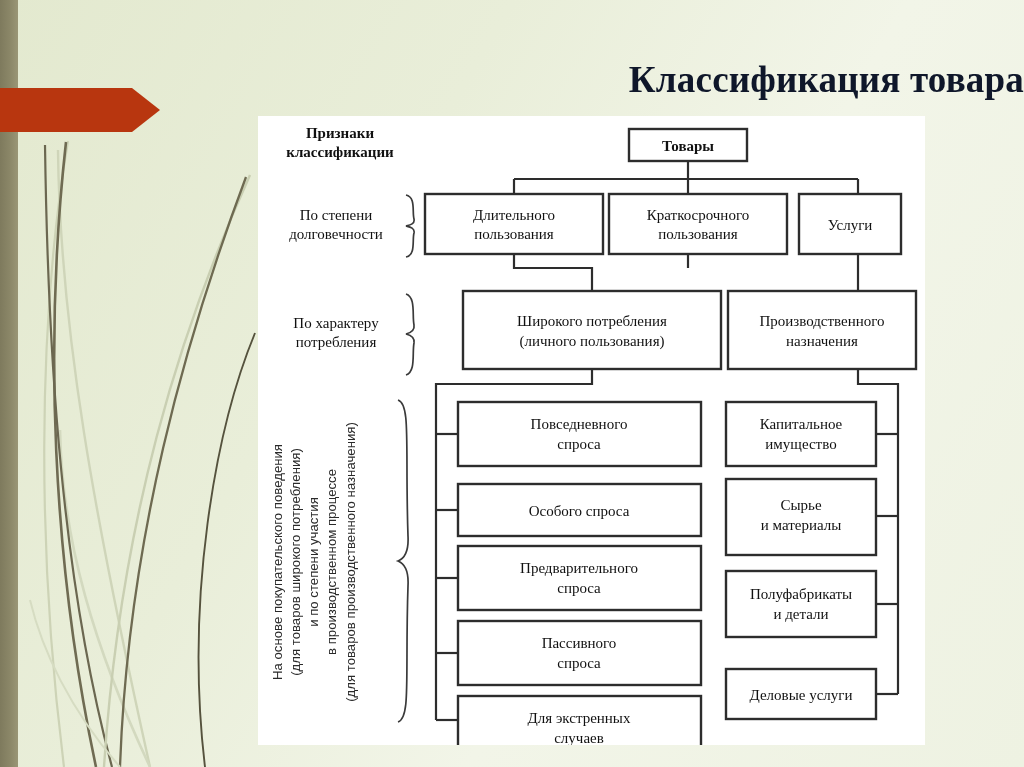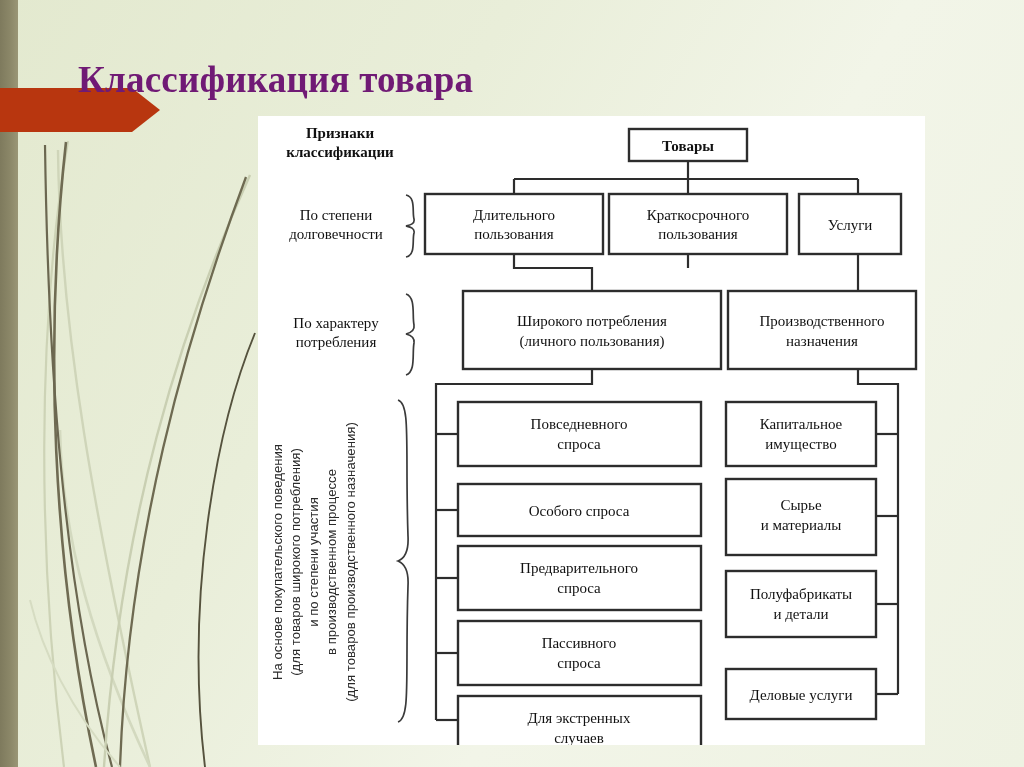--- a/index.html
+++ b/index.html
@@ -16,22 +16,22 @@
   }
   #left-bar{
     position:absolute;left:0;top:0;width:18px;height:767px;
     background:linear-gradient(90deg,#7e7a5d 0%,#8b8768 55%,#9a9676 100%);
   }
   #grass{position:absolute;left:0;top:0;width:300px;height:767px;}
   #arrow-banner{position:absolute;left:0;top:88px;width:160px;height:44px;}
   
   #page-title{
     position:absolute;left:0;top:33px;width:1024px;
-    text-align:left;
-    font-size:37px;color:#701a75;
+    text-align:right;
+    font-size:37px;color:#0f172a;
     font-family:"Liberation Serif", serif;
     letter-spacing:.2px;
     text-indent:78px;
   }
   
   #diagram-panel{
     position:absolute;left:258px;top:116px;width:667px;height:629px;
     background:#ffffff;
   }
   #diagram-svg{display:block;width:667px;height:629px;}

